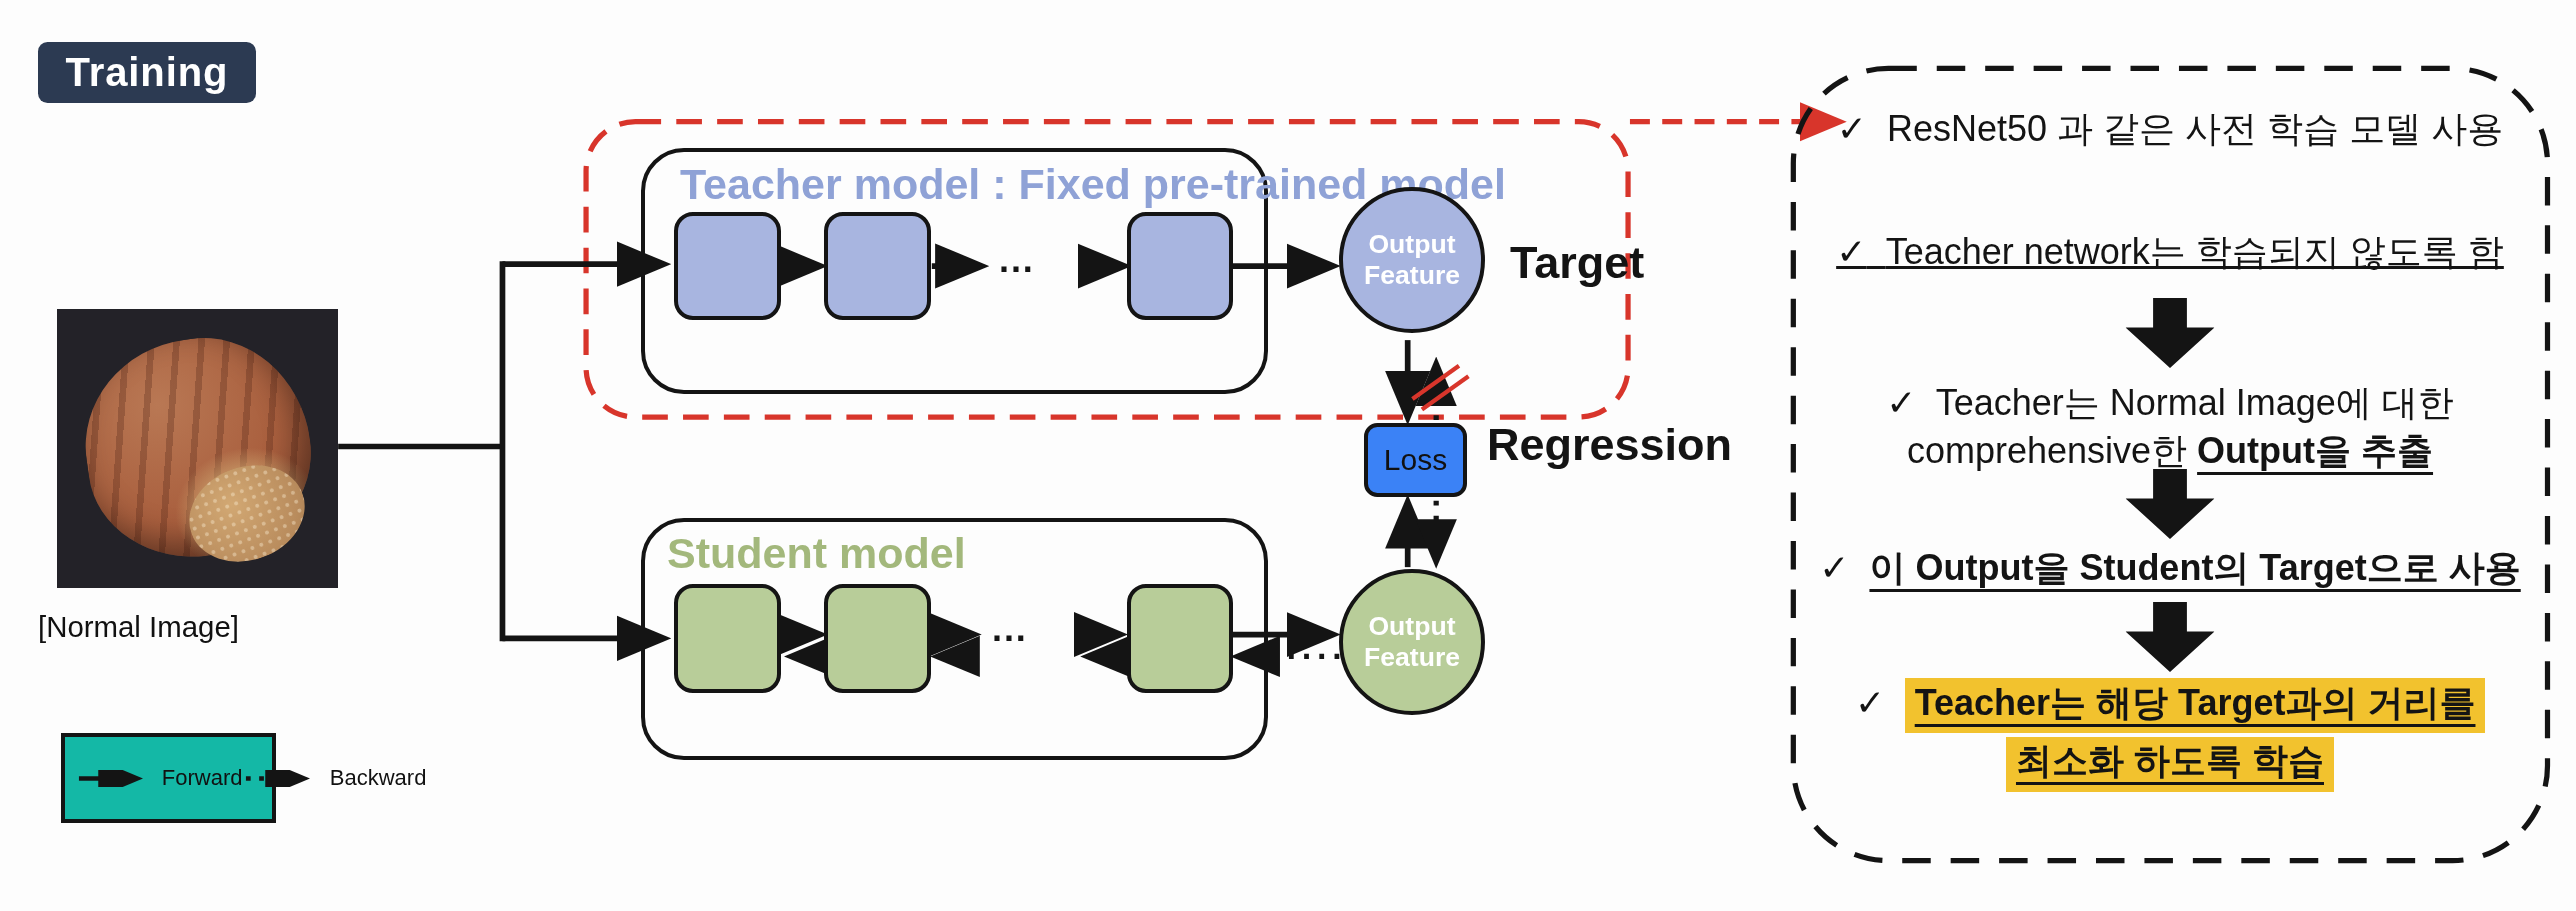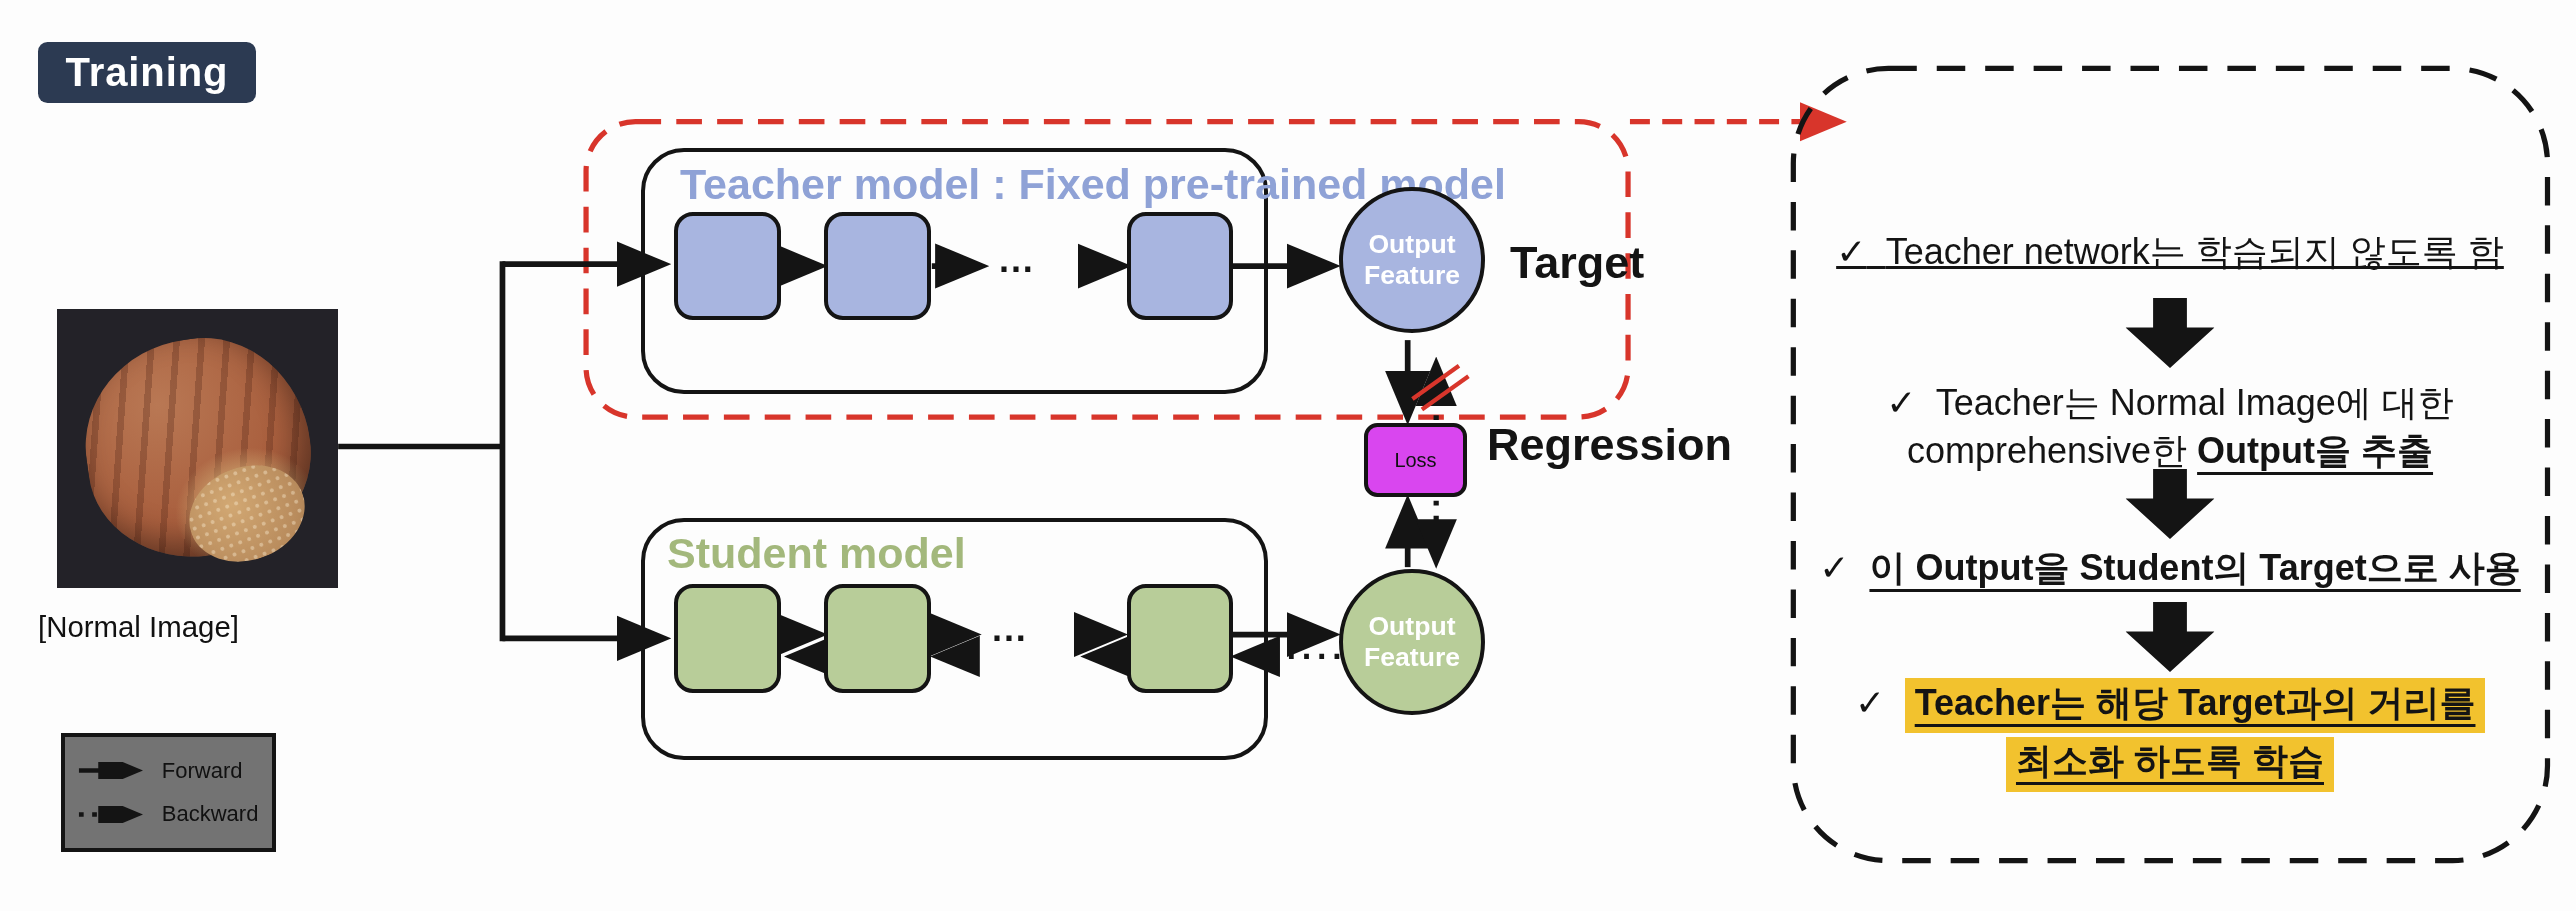--- a/index.html
+++ b/index.html
@@ -31,22 +31,22 @@
   .nut-base{
     position:absolute;right:32px;bottom:28.5px;width:118px;height:93px;border-radius:50%;
     transform:rotate(-20deg);
     background-image:radial-gradient(rgba(255,244,220,.38) 1.5px, rgba(0,0,0,0) 2.3px),
                      radial-gradient(circle at 40% 35%, #d2a873, #b98c5d 70%, #a67c50);
     background-size:9.5px 9.5px, 100% 100%;
   }
   .caption{position:absolute;left:38px;top:610px;width:319px;text-align:left;font-size:29.4px;color:#111;}
 
   
-  .legend{position:absolute;left:61px;top:733px;width:215px;height:119px;border:4.7px solid #141414;background:#737373;box-sizing:border-box;
-          display:flex;flex-direction:column;justify-content:space-evenly;padding:3.8px 9.5px;}
+  .legend{position:absolute;left:61px;top:733px;width:215px;height:90px;border:4.7px solid #141414;background:#14b8a6;box-sizing:border-box;
+          display:flex;flex-direction:row;justify-content:space-evenly;padding:3.8px 9.5px;}
   .legend-row{display:flex;align-items:center;gap:13.3px;}
   .legend-row span{font-size:22px;color:#111;}
 
   
   .model-box{position:absolute;border:4.7px solid #141414;border-radius:43px;box-sizing:border-box;background:transparent;}
   .teacher-box{left:641px;top:148px;width:627px;height:246px;}
   .student-box{left:641px;top:518px;width:627px;height:242px;}
   .model-title{position:absolute;font-size:43px;font-weight:600;white-space:nowrap;}
   .teacher-title{left:680px;top:160px;color:#8fa2d6;}
   .student-title{left:667px;top:529px;color:#a3b87c;}
@@ -73,21 +73,21 @@
   }
   .t-circle{left:1339px;top:187px;}
   .s-circle{left:1339px;top:569px;}
 
   .side-label{position:absolute;font-size:45px;font-weight:700;color:#141414;white-space:nowrap;}
   .target-label{left:1510px;top:237px;}
   .regression-label{left:1487px;top:419px;}
 
   
   .loss-box{position:absolute;left:1364px;top:423px;width:103px;height:74px;border:4.7px solid #141414;border-radius:13.3px;
-    background:#d946ef;box-sizing:border-box;display:flex;align-items:center;justify-content:center;font-size:20px;color:#111;}
+    background:#3b82f6;box-sizing:border-box;display:flex;align-items:center;justify-content:center;font-size:30px;color:#111;}
 
   
   .panel{position:absolute;left:1790px;top:66px;width:760px;height:794px;}
   .p-line{position:absolute;left:0;right:0;text-align:center;font-size:36px;line-height:1.3;color:#141414;white-space:nowrap;}
   .p-multi{white-space:normal;line-height:1.32;}
   .u{text-decoration:underline;text-decoration-thickness:3.3px;text-underline-offset:8.5px;}
   .b{font-weight:700;}
   .hl{background:#f2c22e;padding:0.9px 9.5px 6.6px;}
   .hl-row{display:inline-block;margin-top:3.8px;}
   .down-arrow{
@@ -202,20 +202,24 @@
   <div class="block green sb1"></div>
   <div class="block green sb2"></div>
   <div class="block green sb3"></div>
   <div class="dots sdots">...</div>
   <div class="circle green s-circle">
     <span>Output</span>
     <span>Feature</span>
   </div>
 
   <div class="panel">
+    <div class="p-line l1">
+      <span>✓</span>&nbsp;
+      <span>ResNet50 과 같은 사전 학습 모델 사용</span>
+    </div>
     <div class="p-line l2">
       <span>✓</span>&nbsp;
       <span>Teacher network는 학습되지 않도록 함</span>
     </div>
 
     <div class="down-arrow da1"></div>
 
     <div class="p-line p-multi l3">
       <span>✓</span>&nbsp;
       <span>Teacher는 Normal Image에 대한</span><br>

